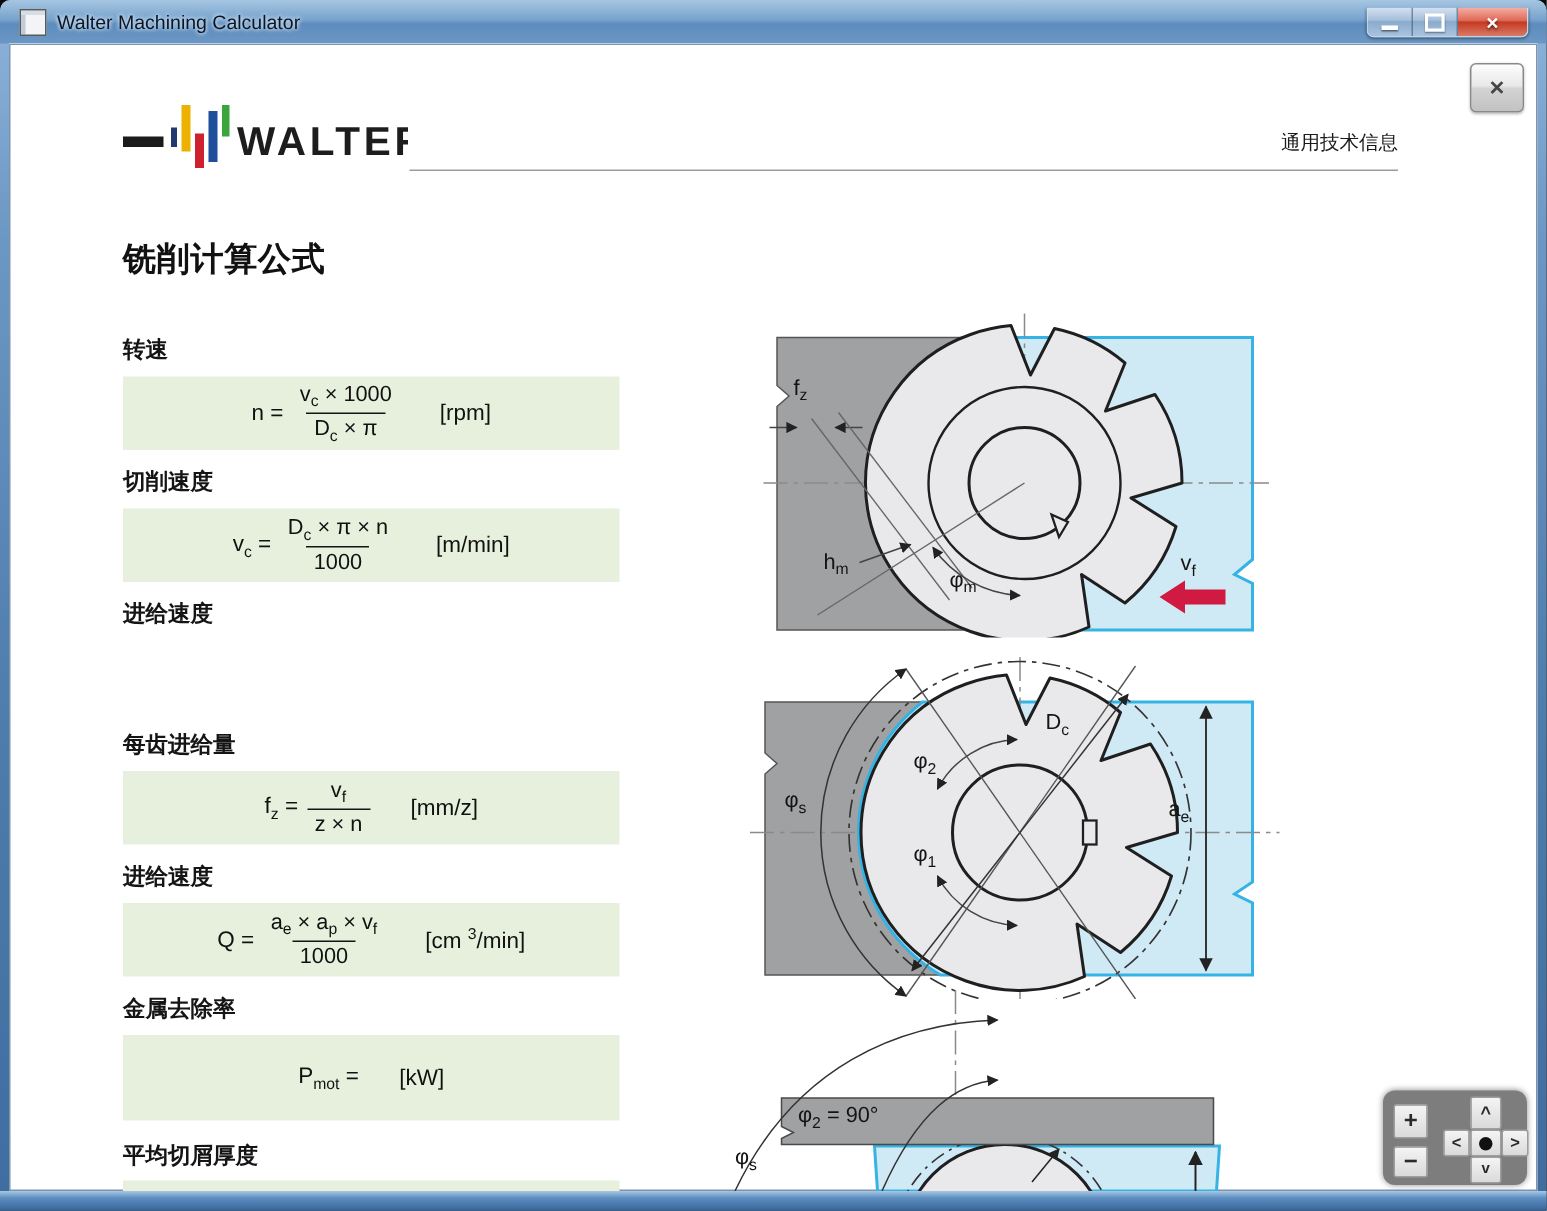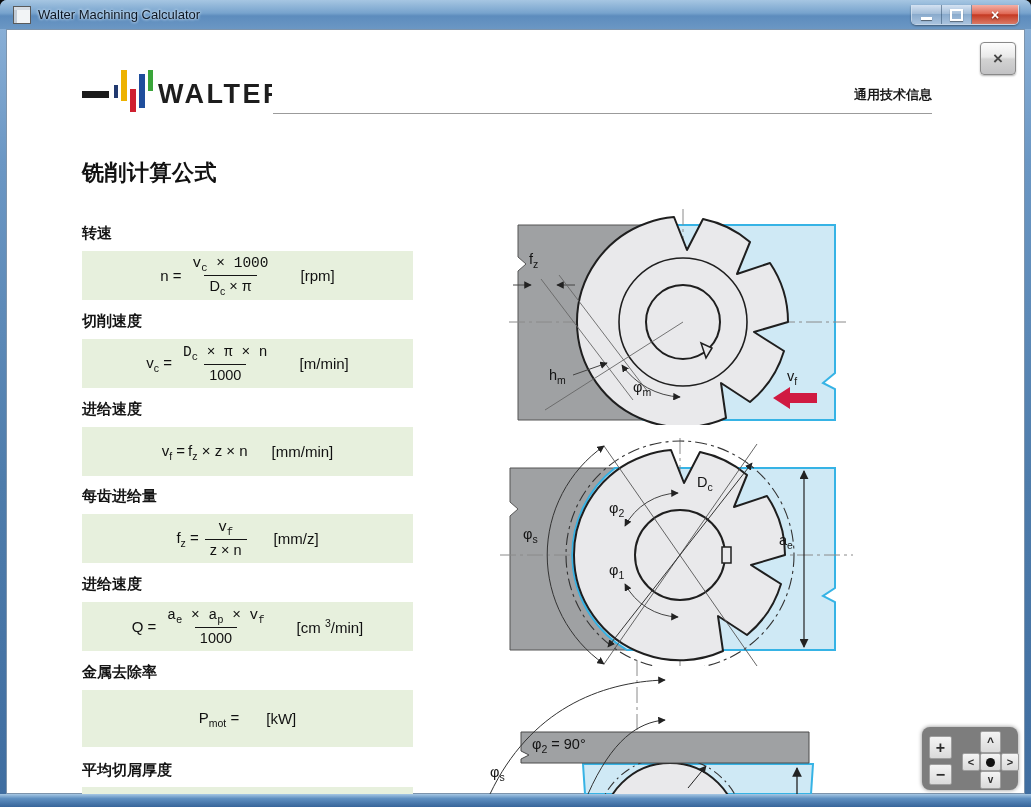--- a/index.html
+++ b/index.html
@@ -28,29 +28,29 @@
   .glyph-x{color:#fff;font-weight:bold;font-size:14px;line-height:1;text-shadow:0 1px 2px rgba(0,0,0,.55);}
   .content{position:absolute;left:6px;top:29px;width:1019px;height:765px;background:#ffffff;
     overflow:hidden;box-shadow:inset 0 0 0 1px #7d94ac;}
   .bottomstrip{position:absolute;left:0;top:794px;width:1031px;height:13px;
     background:linear-gradient(180deg,#a7c8e4 0%,#5e8fc0 35%,#37659a 100%);}
   .dlgclose{position:absolute;left:974px;top:13px;width:34px;height:31px;border:1px solid #898989;
     border-radius:4px;display:flex;align-items:center;justify-content:center;
     background:linear-gradient(180deg,#fdfdfd,#e9e9e9 45%,#d3d3d3 52%,#c2c2c4);
     font-size:17px;font-weight:bold;color:#474747;box-shadow:0 1px 2px rgba(0,0,0,.3);}
   .logo{position:absolute;left:76px;top:40px;}
-  .navlink{position:absolute;right:93px;top:57px;font-size:13px;font-weight:bold;color:#1a1a1a;}
+  .navlink{position:absolute;right:93px;top:57px;font-size:13px;font-weight:normal;color:#1a1a1a;}
   .hrule{position:absolute;left:267px;top:84px;width:659px;height:1px;background:#9b9b9b;}
   .page-title{position:absolute;left:76px;top:117px;font-size:22px;font-weight:bold;
     color:#111;letter-spacing:.5px;margin-top:12px;}
   .sec-label{position:absolute;left:76px;font-size:15px;font-weight:bold;color:#151515;}
   .fbox{position:absolute;left:76px;width:331px;height:49px;background:#e7f0dd;display:flex;
     align-items:center;justify-content:center;font-size:15px;color:#111;}
   .frac{display:inline-flex;flex-direction:column;align-items:center;margin:0 3px;font-size:14.5px;}
-  .frac .num{padding:0 5px 2px;font-family:Liberation Mono, monospace;}
+  .frac .num{padding:0 5px 2px;}
   .frac .den{border-top:1.4px solid #151515;padding:2px 5px 0;}
   .lhs{margin-right:3px;}
   .unit{margin-left:24px;}
   sub{font-size:10.5px;line-height:1;}
   sup{font-size:10.5px;line-height:1;}
   .diag{position:absolute;}
   .dlab{position:absolute;font-size:14.5px;color:#141414;white-space:nowrap;}
   .navpad{position:absolute;left:916px;top:698px;width:96px;height:63px;background:#7d7d7d;
     border-radius:8px;box-shadow:0 0 4px rgba(0,0,0,.45);}
   .nbtn{position:absolute;background:linear-gradient(#f4f4f4,#dadada);border:1px solid #9e9e9e;
@@ -111,25 +111,20 @@
     <div class="fbox" style="top:310px">
       <span class="lhs">v<sub>c</sub> = </span>
       <span class="frac">
           <span class="num">D<sub>c</sub> × π × n</span>
           <span class="den">1000</span>
         </span>
       <span class="unit">[m/min]</span>
     </div>
 
     <div class="sec-label" style="top:371px">进给速度</div>
-    <div class="fbox" style="top:398px">
-      <span class="lhs">v<sub>f</sub> = </span>
-      <span>f<sub>z</sub> × z × n</span>
-      <span class="unit">[mm/min]</span>
-    </div>
 
     <div class="sec-label" style="top:458px">每齿进给量</div>
     <div class="fbox" style="top:485px">
       <span class="lhs">f<sub>z</sub> = </span>
       <span class="frac">
           <span class="num">v<sub>f</sub></span>
           <span class="den">z × n</span>
         </span>
       <span class="unit">[mm/z]</span>
     </div>

